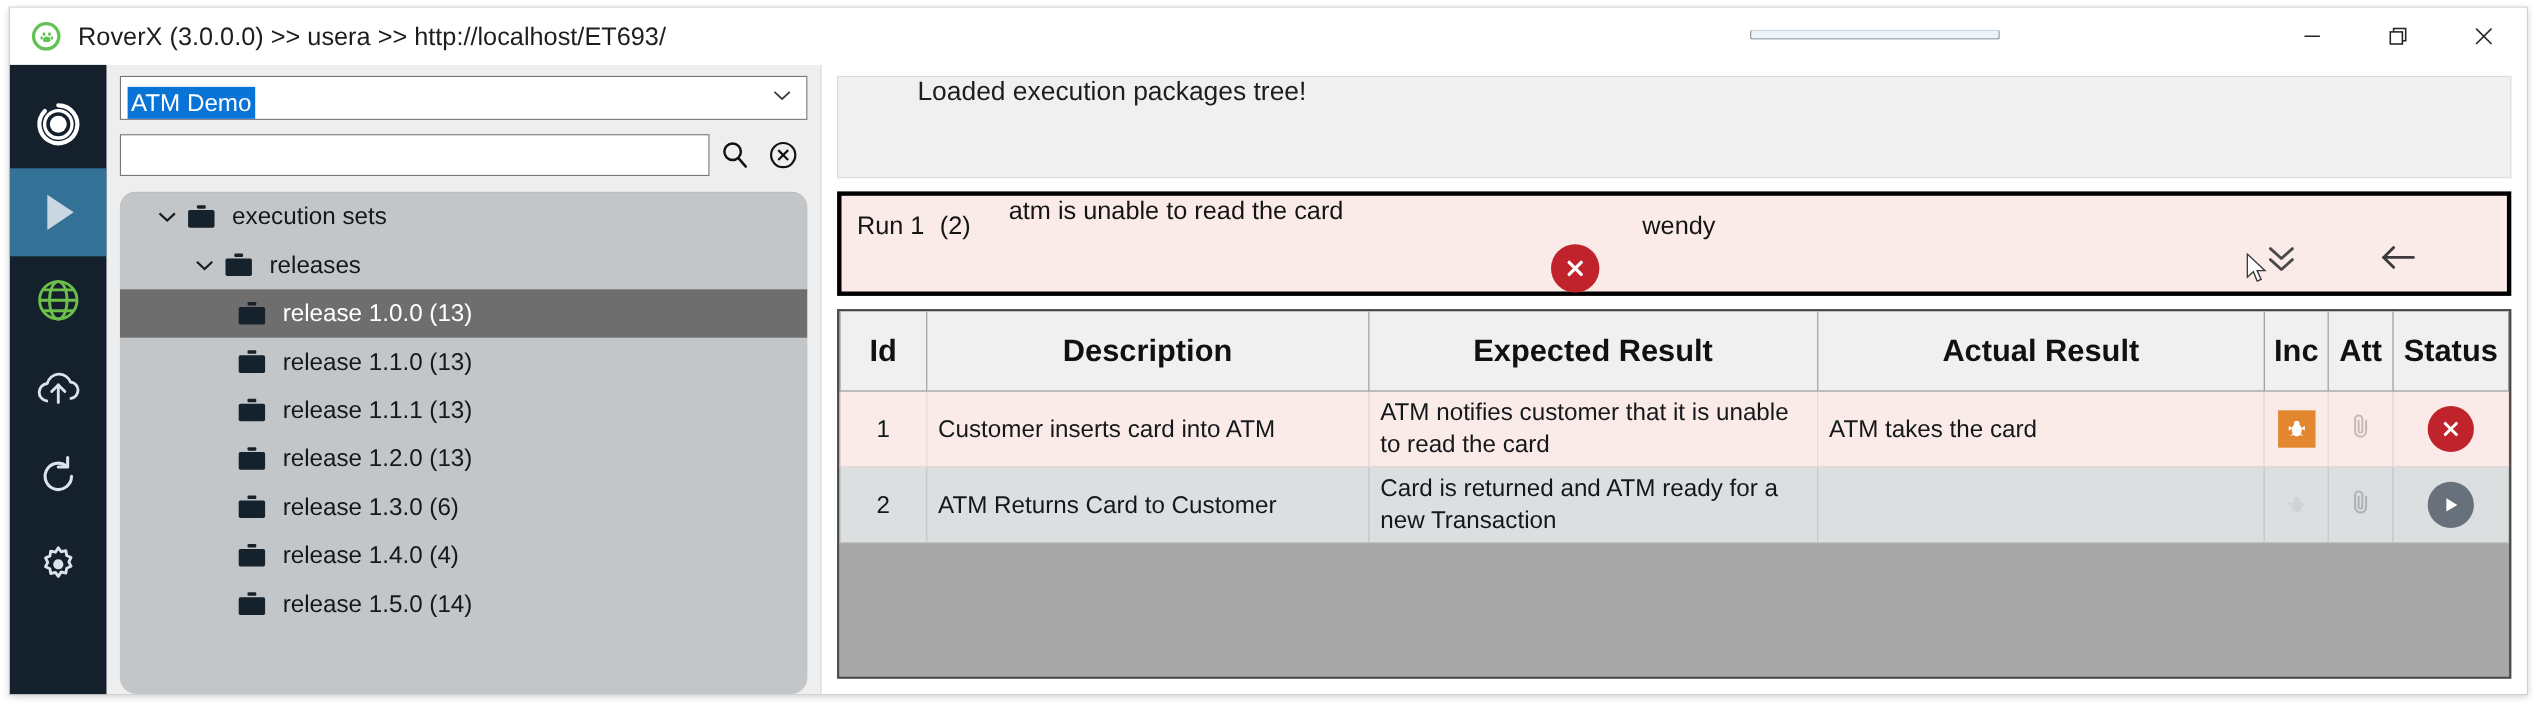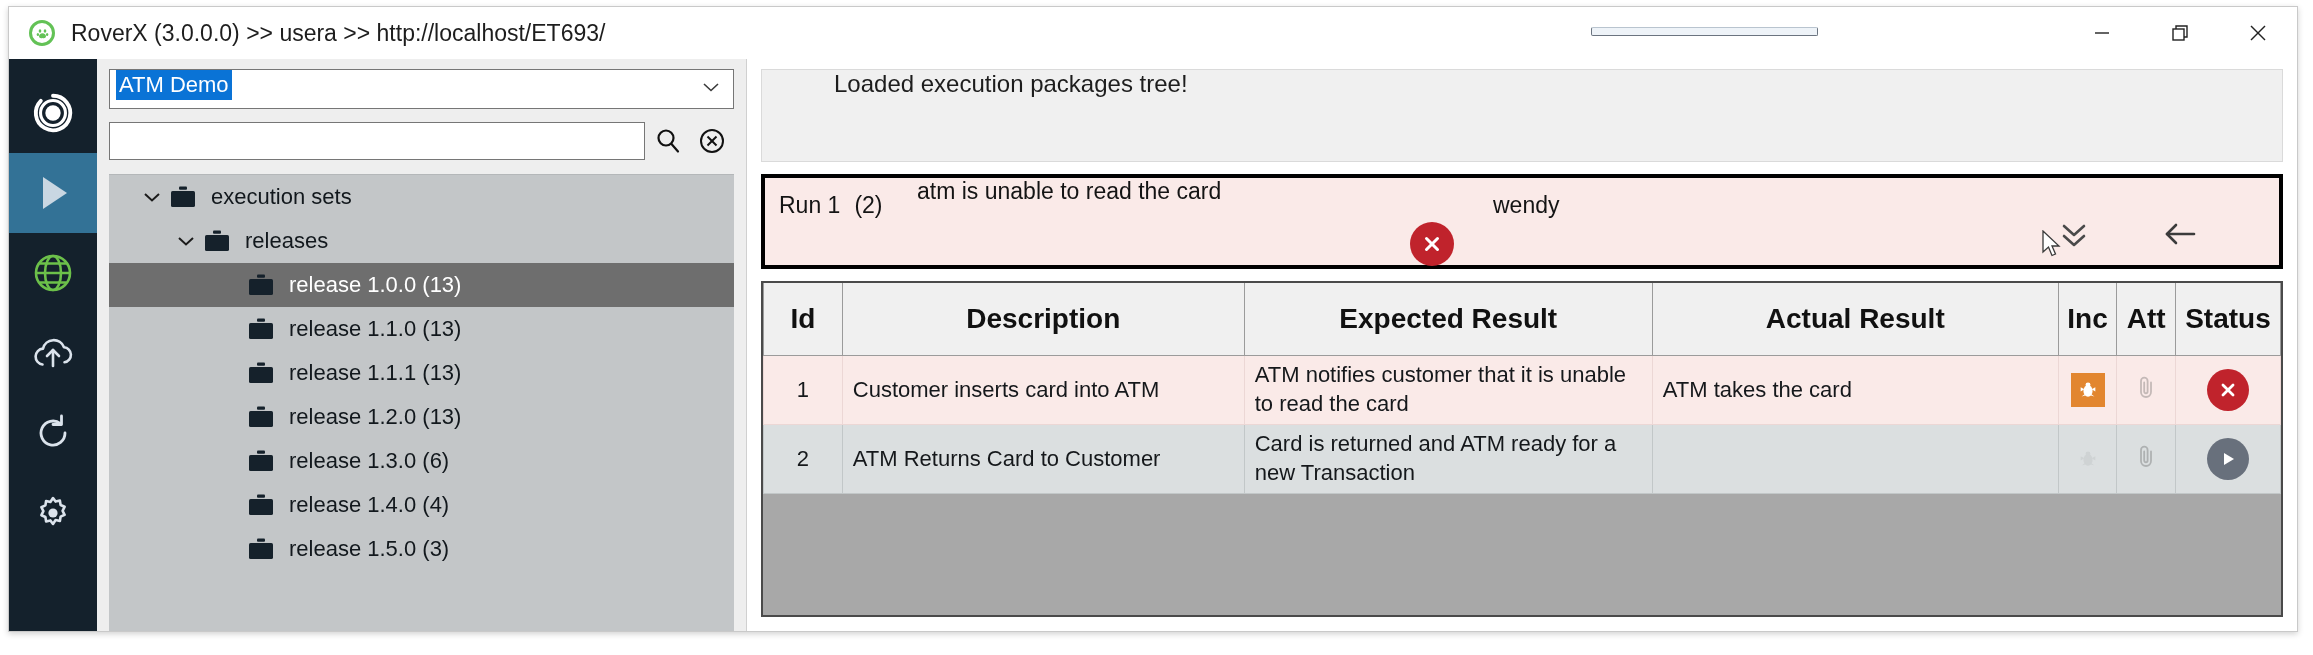--- a/index.html
+++ b/index.html
@@ -63,21 +63,21 @@
   .rail-item svg{display:block;}
   
   .tree-panel{
     width:650px;flex:0 0 650px;background:#eeeeee;
     border-right:1px solid #d0d0d0;
     box-sizing:border-box;padding:10px 12px 0 12px;
     display:flex;flex-direction:column;
   }
   .combo{
     height:40px;background:#ffffff;border:1px solid #767676;
-    display:flex;align-items:flex-start;position:relative;box-sizing:border-box;
+    display:flex;align-items:flex-end;position:relative;box-sizing:border-box;
   }
   .combo-value{
     margin-left:6px;background:#0a73d6;color:#ffffff;font-size:22px;
     padding:1px 3px;line-height:1.25;
   }
   .combo-arrow{
     position:absolute;right:12px;top:50%;transform:translateY(-50%);
     color:#3a3a3a;
   }
   .search-row{
@@ -89,33 +89,33 @@
     font-family:"Liberation Sans", sans-serif;
   }
   .search-icon-btn{
     width:46px;height:40px;display:flex;align-items:center;justify-content:center;color:#111;
   }
   .clear-icon-btn{
     width:44px;height:40px;display:flex;align-items:center;justify-content:center;color:#111;
   }
   .tree{
     margin-top:13px;background:#c3c6c8;flex:1 1 auto;
-    border-top:1px solid #b4b7b9;overflow:hidden;
+    border-top:1px solid #b4b7b9;overflow:hidden;border-radius:15px;
   }
   .tree-row{
     height:44px;display:flex;align-items:center;color:#12181d;font-size:22px;
     white-space:nowrap;
   }
   .tree-row.selected{background:#6e6e6e;color:#ffffff;}
   .tw{width:34px;display:flex;align-items:center;justify-content:center;}
   .chev{color:#1b1b1b;}
   .case-icon{margin-right:14px;display:flex;align-items:center;}
   .indent1{padding-left:26px;}
   .indent2{padding-left:60px;}
-  .indent3{padding-left:104px;}
+  .indent3{padding-left:72px;}
   
   .right{
     flex:1 1 auto;background:#ffffff;padding:10px 14px 14px 14px;
     box-sizing:border-box;display:flex;flex-direction:column;
   }
   .notice{
     height:98px;background:#f0f0f0;border:1px solid #dadada;
     display:flex;align-items:flex-start;box-sizing:border-box;
   }
   .notice-text{margin-left:72px;font-size:24px;color:#1d1d1d;}
@@ -367,21 +367,21 @@
             <span>release 1.4.0 (4)</span>
           </div>
           <div class="tree-row indent3">
             <span class="tw"></span>
             <span class="case-icon">
               <svg width="28" height="24" viewBox="0 0 28 24" fill="#15212b">
                 <rect x="10" y="1.5" width="8" height="3.2" rx="1"></rect>
                 <rect x="2" y="6" width="24" height="16" rx="1.6"></rect>
               </svg>
             </span>
-            <span>release 1.5.0 (3)</span>
+            <span>release 1.5.0 (14)</span>
           </div>
         </div>
     </div>
 
     <div class="right">
 
       <div class="notice">
         <span class="notice-text">Loaded execution packages tree!</span>
       </div>
 

